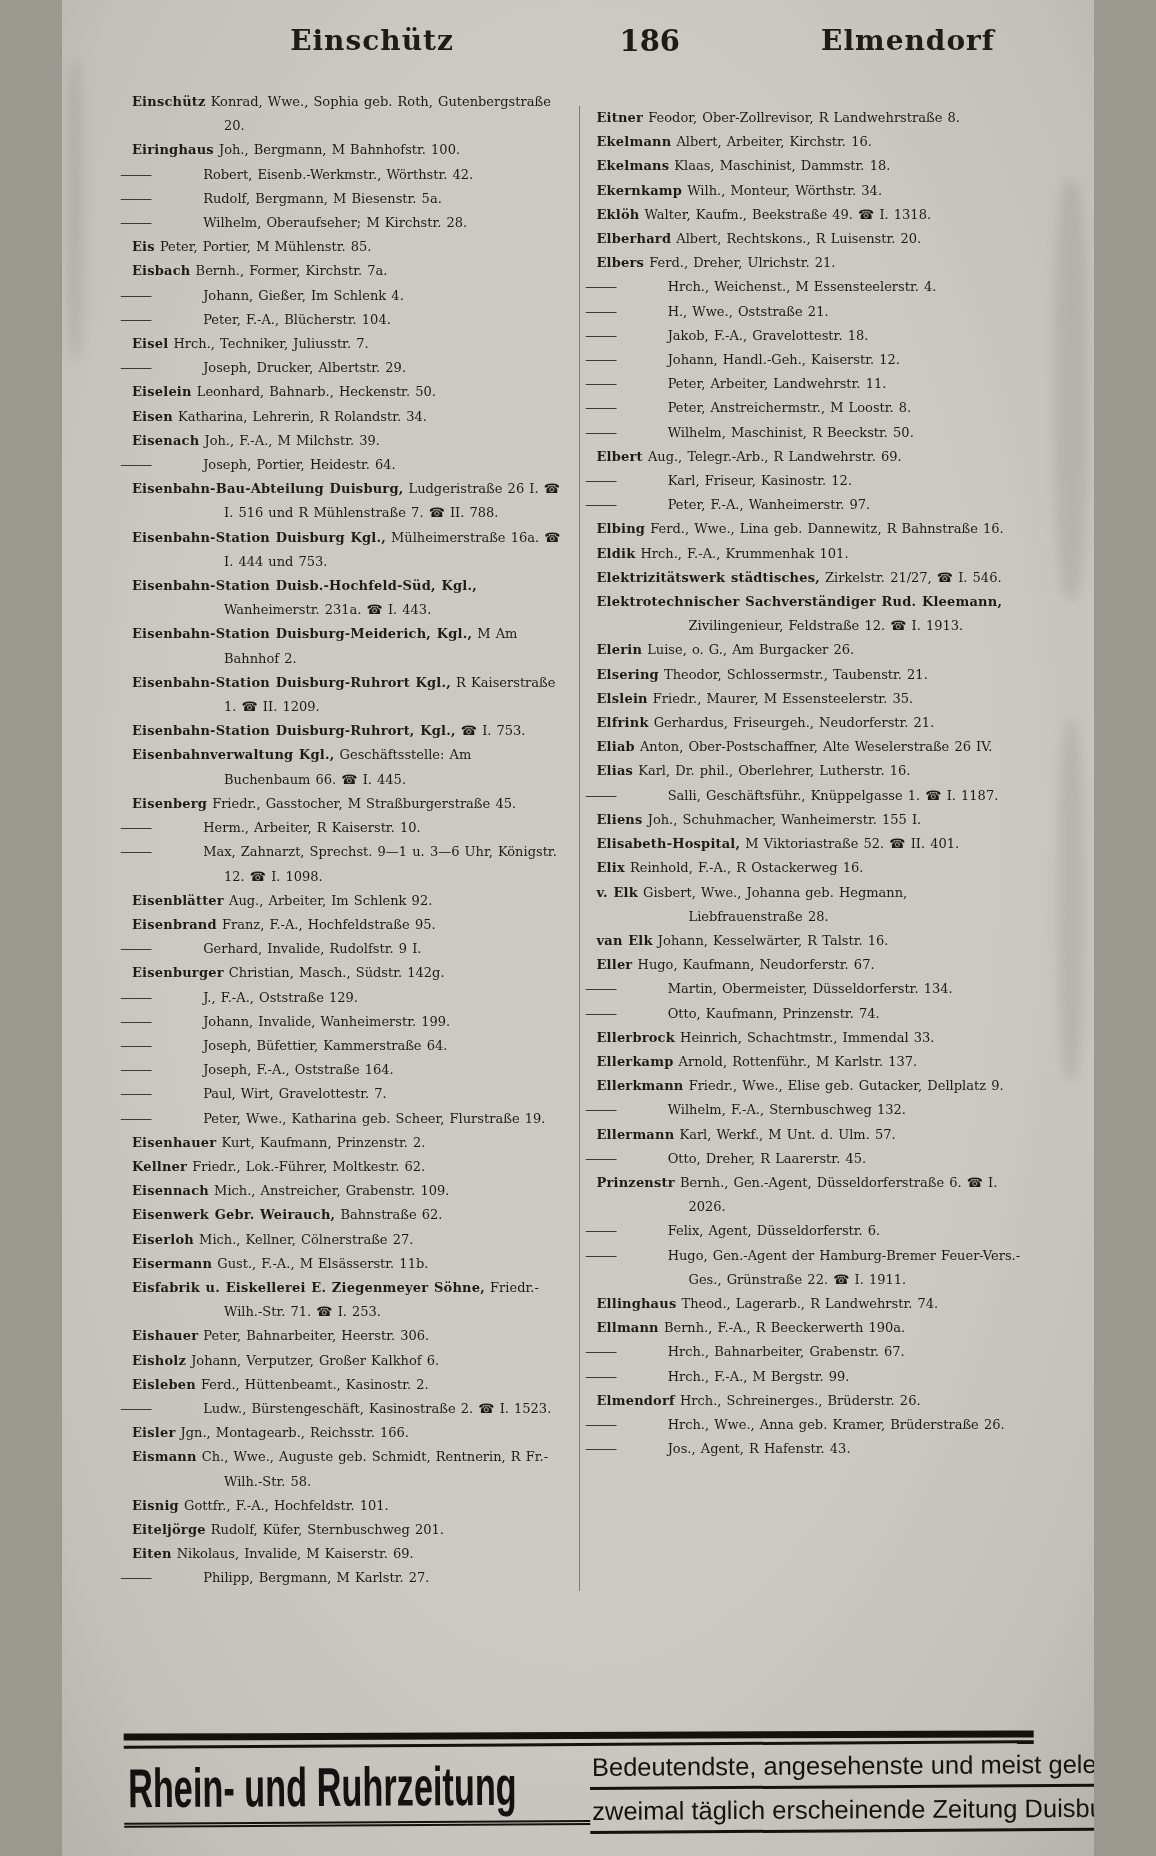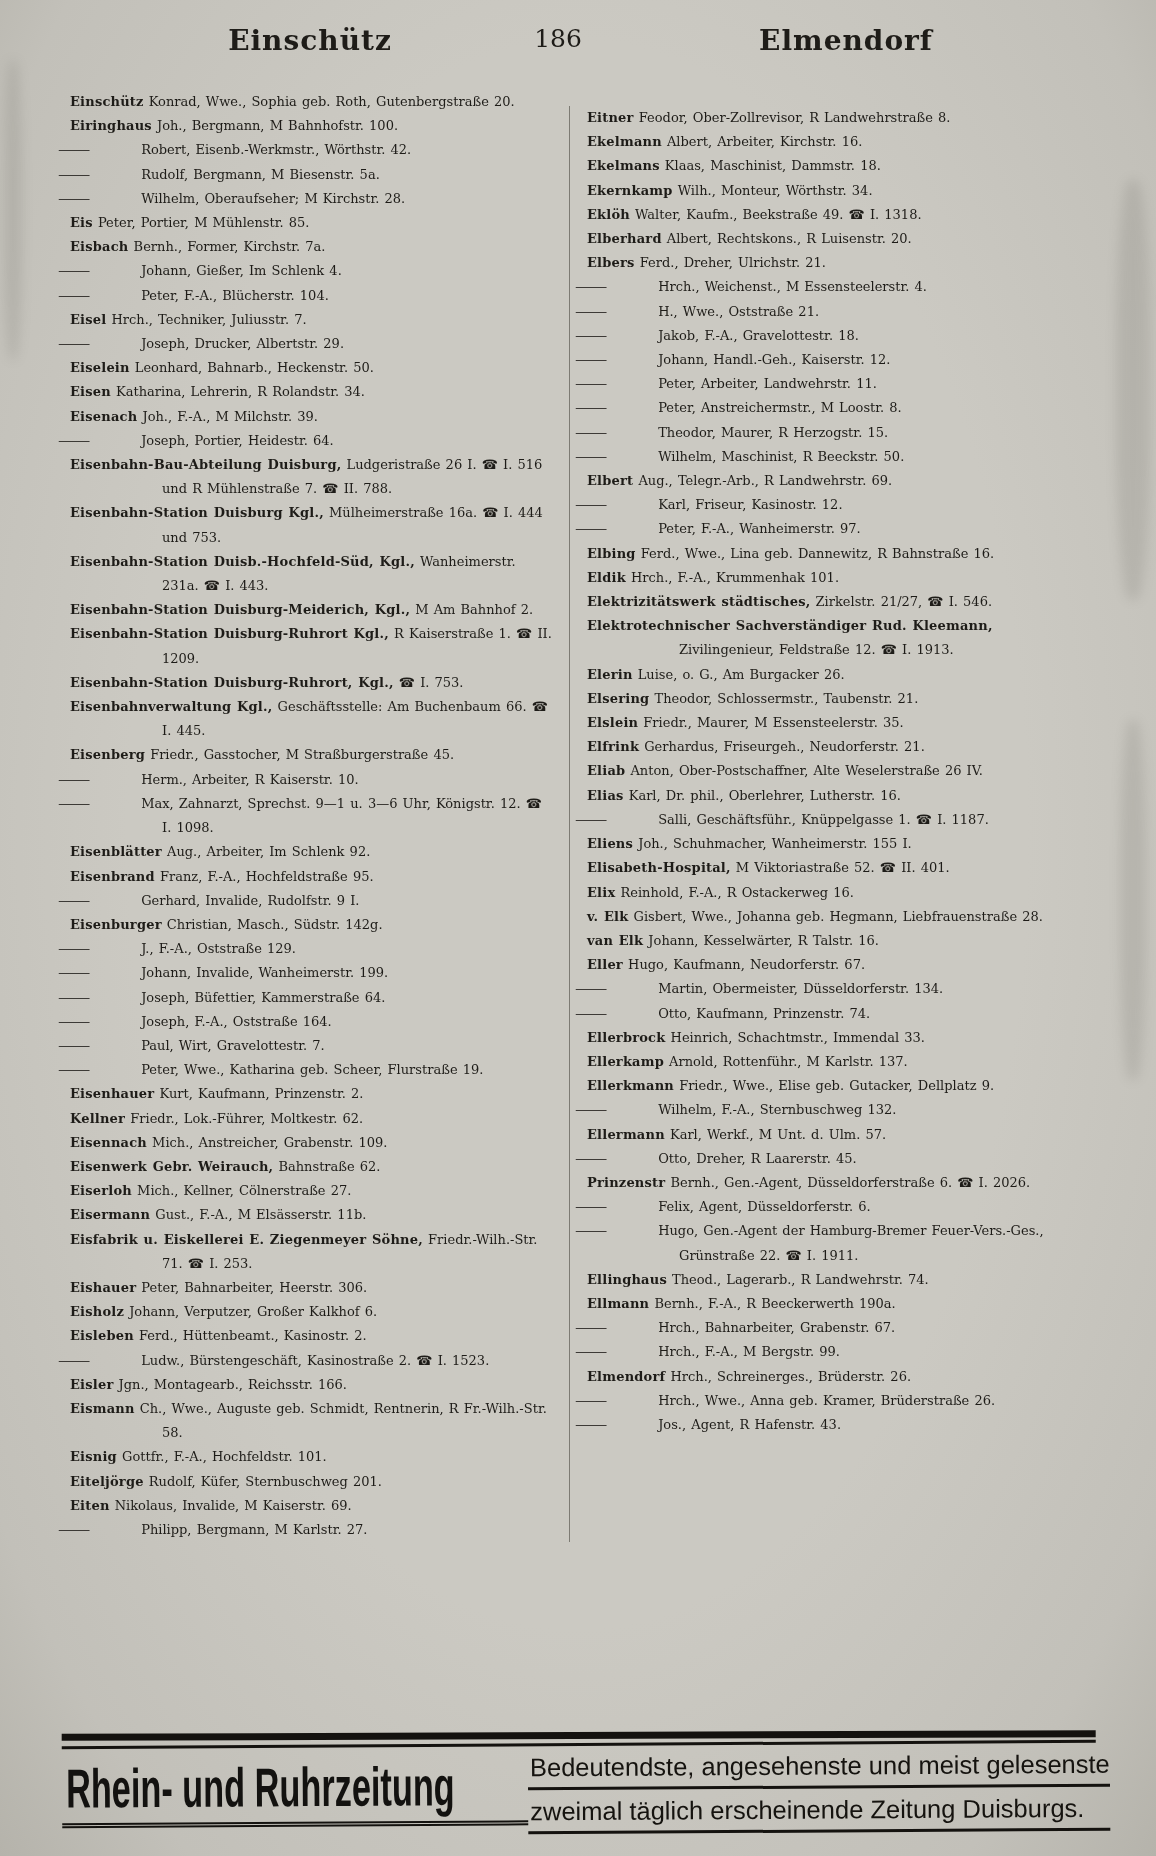--- a/index.html
+++ b/index.html
@@ -1,31 +1,31 @@
 <!DOCTYPE html>
 <html><head>
 <meta charset="utf-8">
 <style>
   html,body{margin:0;padding:0;background:#9a988f;}
   .page{
     position:relative;
-    width:1156px;height:1856px;
+    width:1032px;height:1856px;
     margin:0 auto;
     background:radial-gradient(ellipse at 50% 45%, #cbc9c2 55%, #c2c0b9 85%, #b5b3ab 100%);
     color:#1e1c18;
     font-family:"DejaVu Serif","Liberation Serif",serif;
     overflow:hidden;
   }
   .hdr{
     position:relative;
     padding-top:24px;
     height:60px;
   }
   .hdr .h-left{position:absolute;left:70px;width:480px;text-align:center;font-weight:bold;font-size:28px;letter-spacing:1px;}
-  .hdr .h-num{position:absolute;left:498px;width:120px;text-align:center;font-size:25px;}
+  .hdr .h-num{position:absolute;left:498px;width:120px;text-align:right;font-size:29px;font-weight:bold;}
   .hdr .h-right{position:absolute;left:606px;width:480px;text-align:center;font-weight:bold;font-size:28px;letter-spacing:1px;}
   .cols{
     display:flex;
     padding:6px 68px 0 70px;
   }
   .col{
     width:482px;
     font-size:13px;
     line-height:24.2px;
     text-align:left;
@@ -164,21 +164,20 @@
         <div class="entry"><span class="lead">Ekernkamp</span> Wilh., Monteur, Wörthstr. 34.</div>
         <div class="entry"><span class="lead">Eklöh</span> Walter, Kaufm., Beekstraße 49. ☎ I. 1318.</div>
         <div class="entry"><span class="lead">Elberhard</span> Albert, Rechtskons., R Luisenstr. 20.</div>
         <div class="entry"><span class="lead">Elbers</span> Ferd., Dreher, Ulrichstr. 21.</div>
         <div class="entry"><span class="lead dash">—</span> Hrch., Weichenst., M Essensteelerstr. 4.</div>
         <div class="entry"><span class="lead dash">—</span> H., Wwe., Oststraße 21.</div>
         <div class="entry"><span class="lead dash">—</span> Jakob, F.-A., Gravelottestr. 18.</div>
         <div class="entry"><span class="lead dash">—</span> Johann, Handl.-Geh., Kaiserstr. 12.</div>
         <div class="entry"><span class="lead dash">—</span> Peter, Arbeiter, Landwehrstr. 11.</div>
         <div class="entry"><span class="lead dash">—</span> Peter, Anstreichermstr., M Loostr. 8.</div>
-        <div class="entry"><span class="lead dash">—</span> Theodor, Maurer, R Herzogstr. 15.</div>
         <div class="entry"><span class="lead dash">—</span> Wilhelm, Maschinist, R Beeckstr. 50.</div>
         <div class="entry"><span class="lead">Elbert</span> Aug., Telegr.-Arb., R Landwehrstr. 69.</div>
         <div class="entry"><span class="lead dash">—</span> Karl, Friseur, Kasinostr. 12.</div>
         <div class="entry"><span class="lead dash">—</span> Peter, F.-A., Wanheimerstr. 97.</div>
         <div class="entry"><span class="lead">Elbing</span> Ferd., Wwe., Lina geb. Dannewitz, R Bahnstraße 16.</div>
         <div class="entry"><span class="lead">Eldik</span> Hrch., F.-A., Krummenhak 101.</div>
         <div class="entry"><span class="lead">Elektrizitätswerk städtisches,</span> Zirkelstr. 21/27, ☎ I. 546.</div>
         <div class="entry"><span class="lead">Elektrotechnischer Sachverständiger Rud. Kleemann,</span> Zivilingenieur, Feldstraße 12. ☎ I. 1913.</div>
         <div class="entry"><span class="lead">Elerin</span> Luise, o. G., Am Burgacker 26.</div>
         <div class="entry"><span class="lead">Elsering</span> Theodor, Schlossermstr., Taubenstr. 21.</div>

